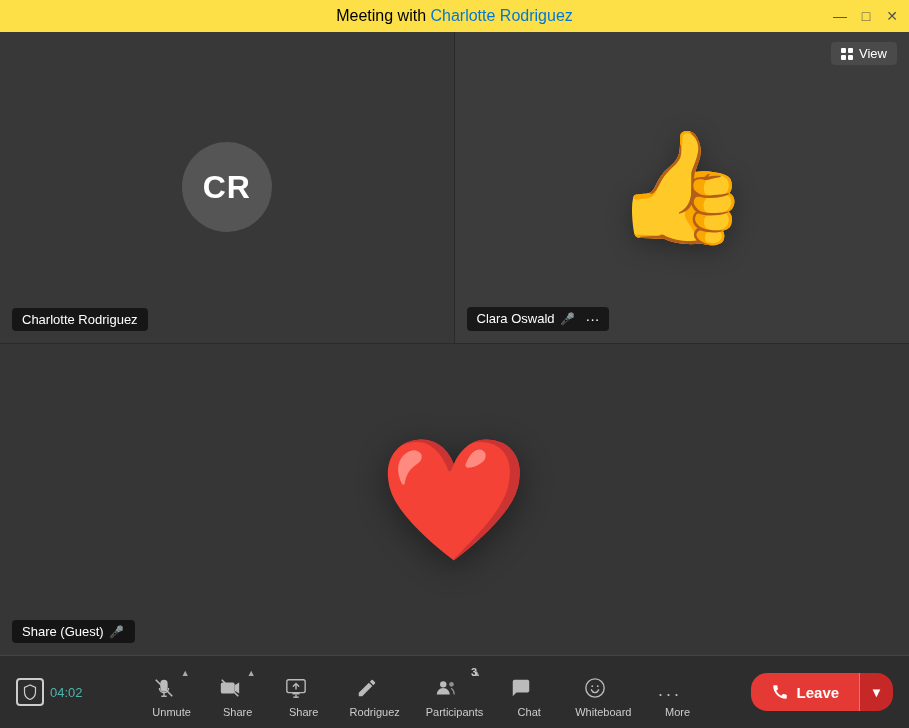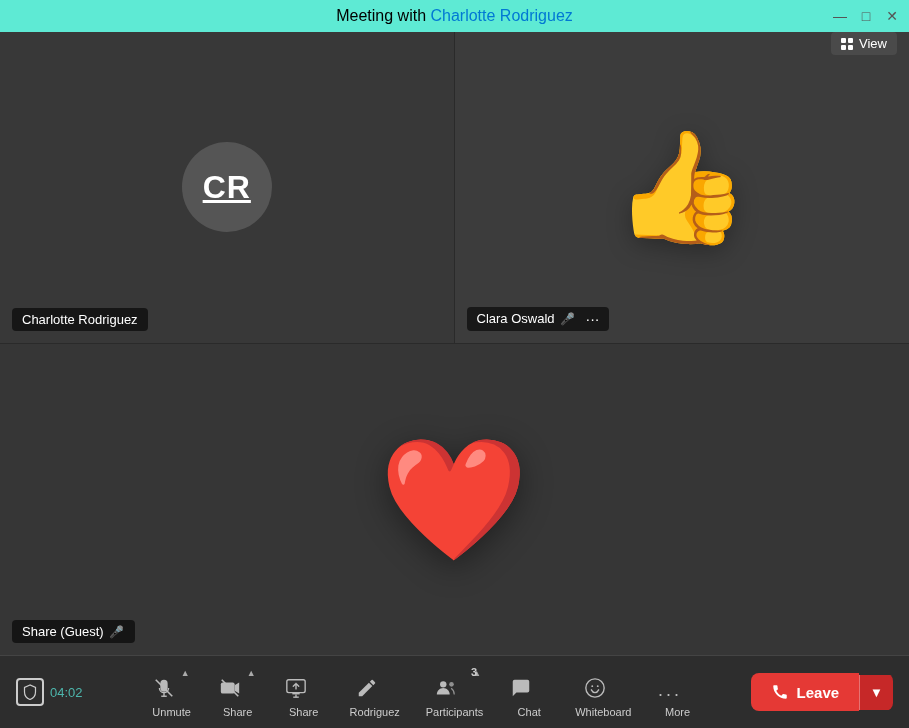--- a/index.html
+++ b/index.html
@@ -9,21 +9,21 @@
       background: #2a2a2a;
       font-family: -apple-system, BlinkMacSystemFont, 'Segoe UI', sans-serif;
       overflow: hidden;
       user-select: none;
     }
 
     
     #titlebar {
       width: 100%;
       height: 32px;
-      background: #5eead4;
+      background: #fde047;
       display: flex;
       align-items: center;
       justify-content: center;
       position: relative;
     }
     #titlebar-controls {
       position: absolute;
       right: 8px;
       display: flex;
       gap: 8px;
@@ -70,21 +70,21 @@
     }
     .video-tile.bottom-center {
       grid-column: 1 / 3;
       grid-row: 2;
       background: #363636;
     }
 
     
     #view-btn {
       position: absolute;
-      top: 0;
+      top: 10px;
       right: 12px;
       background: rgba(80,80,80,0.7);
       color: #fff;
       border: none;
       border-radius: 4px;
       padding: 4px 10px;
       font-size: 13px;
       cursor: pointer;
       display: flex;
       align-items: center;
@@ -110,21 +110,20 @@
       height: 90px;
       border-radius: 50%;
       background: #555;
       display: flex;
       align-items: center;
       justify-content: center;
       font-size: 32px;
       font-weight: 600;
       color: #fff;
       letter-spacing: 1px;
-      text-decoration: underline;
     }
 
     
     .name-label {
       position: absolute;
       bottom: 12px;
       left: 12px;
       background: rgba(0,0,0,0.6);
       color: #fff;
       font-size: 13px;
@@ -213,23 +212,22 @@
       top: 6px;
       right: 6px;
       font-size: 9px;
       color: #aaa;
     }
     .tb-btn.unmute .tb-icon { color: #ccc; }
 
     
     .leave-btn {
       display: flex;
-      align-items: center;
       gap: 0;
-      border-radius: 8px;
+      border-radius: 16px;
       overflow: hidden;
       cursor: pointer;
     }
     .leave-main {
       background: #e53935;
       color: #fff;
       font-size: 15px;
       font-weight: 600;
       padding: 10px 20px;
       display: flex;

